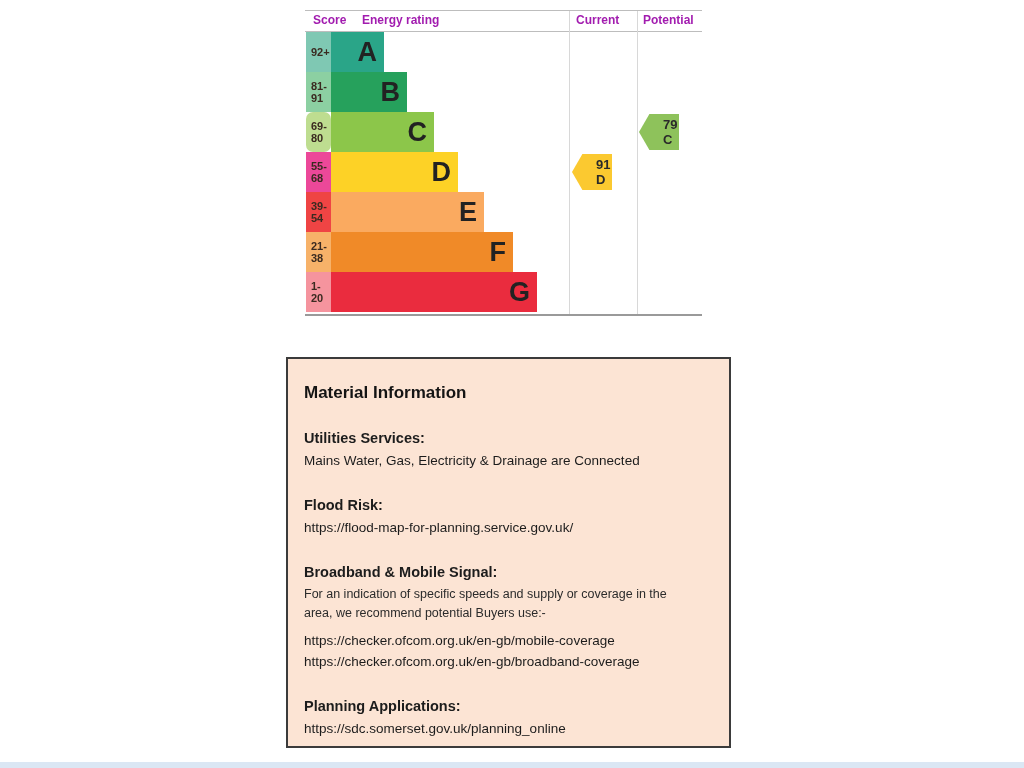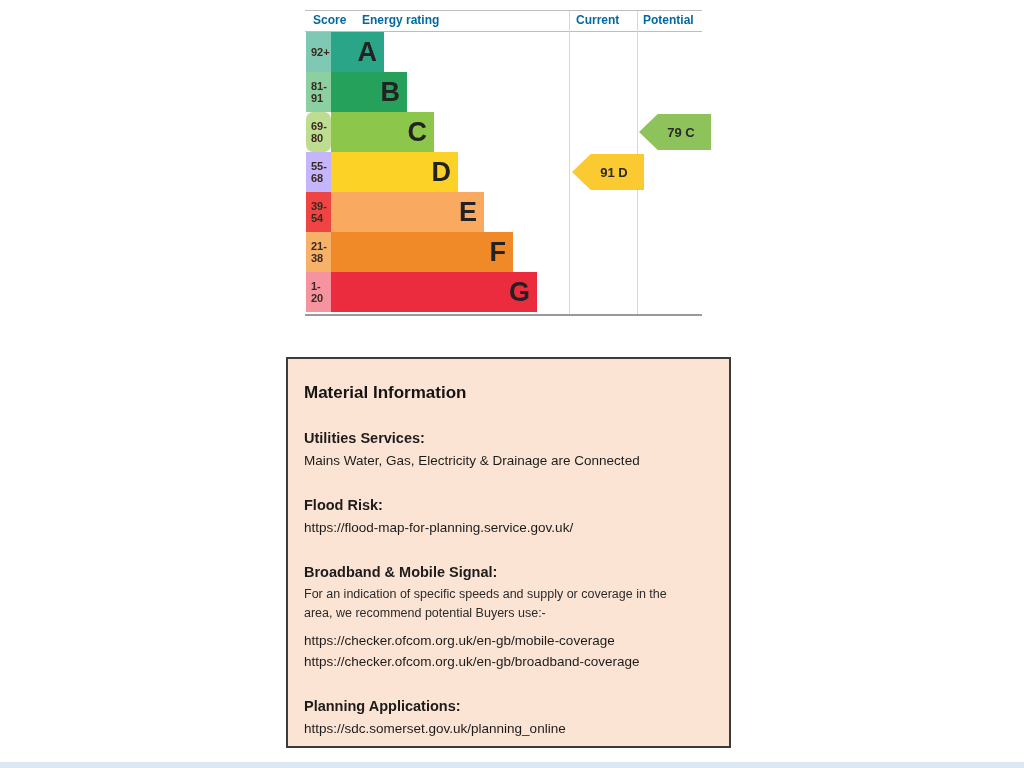--- a/index.html
+++ b/index.html
@@ -3,41 +3,41 @@
 <meta charset="utf-8">
 <style>
   html,body{margin:0;padding:0;}
   body{font-family:"Liberation Sans", sans-serif; background:#ffffff;}
   .canvas{position:relative;width:1024px;height:768px;background:#ffffff;overflow:hidden;}
 
   
   .epc{position:absolute;left:305px;top:10px;width:397px;height:303px;
        border-top:1px solid #bdbdbd;border-bottom:2px solid #9a9a9a;}
   .epc-header{position:absolute;top:0;left:0;right:0;height:20px;
-       border-bottom:1px solid #bdbdbd;font-size:12px;font-weight:bold;color:#0369a1;}
+       border-bottom:1px solid #bdbdbd;font-size:12px;font-weight:bold;color:#a21caf;}
   .epc-header span{position:absolute;top:2px;white-space:nowrap;}
   .h-score{left:8px;}
   .h-rating{left:57px;}
   .h-current{left:271px;}
   .h-potential{left:338px;}
 
   .vline{position:absolute;top:0;bottom:0;width:1px;background:#d8d8d8;}
   .vline-1{left:264px;}
   .vline-2{left:332px;}
 
   #epc-rows{position:absolute;top:21px;left:1px;}
   .epc-row{display:flex;height:40px;}
   .score-cell{width:25px;box-sizing:border-box;display:flex;align-items:center;
        padding-left:5px;font-size:11px;font-weight:bold;color:#3a2a20;}
   .band-bar{height:40px;box-sizing:border-box;display:flex;align-items:center;
        justify-content:flex-end;padding-right:7px;
        font-size:27px;font-weight:bold;color:#222222;}
 
-  .arrow{position:absolute;width:72px;height:36px;box-sizing:border-box;
-       display:flex;align-items:center;justify-content:center;padding-left:12px;
+  .arrow{position:absolute;width:40px;height:36px;box-sizing:border-box;
+       display:flex;align-items:center;justify-content:center;padding-left:24px;
        font-size:13px;font-weight:bold;color:#2a2a2a;
        clip-path:polygon(0 50%, 26% 0, 100% 0, 100% 100%, 26% 100%);}
 
   
   .mi-panel{position:absolute;left:286px;top:357px;width:445px;height:391px;
        box-sizing:border-box;border:2px solid #3b3b3b;padding:23px 16px;color:#1c1c1c;}
   .mi-title{font-size:17px;font-weight:bold;line-height:22px;color:#141414;}
   .mi-heading{font-size:14.5px;font-weight:bold;margin-top:24px;line-height:20px;}
   .mi-line{font-size:13.5px;line-height:21px;margin-top:2px;}
   .mi-note{font-size:12.5px;line-height:19px;color:#2b2b2b;}
@@ -67,21 +67,21 @@
         </div>
         <div class="epc-row">
           <div class="score-cell" style="background: rgb(140, 208, 162);">81-91</div>
           <div class="band-bar" style="background: rgb(38, 161, 92); width: 76px;">B</div>
         </div>
         <div class="epc-row">
           <div class="score-cell" style="background: rgb(190, 221, 144); border-radius: 7px;">69-80</div>
           <div class="band-bar" style="background: rgb(140, 198, 74); width: 103px;">C</div>
         </div>
         <div class="epc-row">
-          <div class="score-cell" style="background: #c4b5fd;">55-68</div>
+          <div class="score-cell" style="background: #ec4899;">55-68</div>
           <div class="band-bar" style="background: rgb(253, 210, 38); width: 127px;">D</div>
         </div>
         <div class="epc-row">
           <div class="score-cell" style="background: #ef4444;">39-54</div>
           <div class="band-bar" style="background: rgb(250, 170, 96); width: 153px;">E</div>
         </div>
         <div class="epc-row">
           <div class="score-cell" style="background: rgb(247, 178, 105);">21-38</div>
           <div class="band-bar" style="background: rgb(240, 138, 40); width: 182px;">F</div>
         </div>

